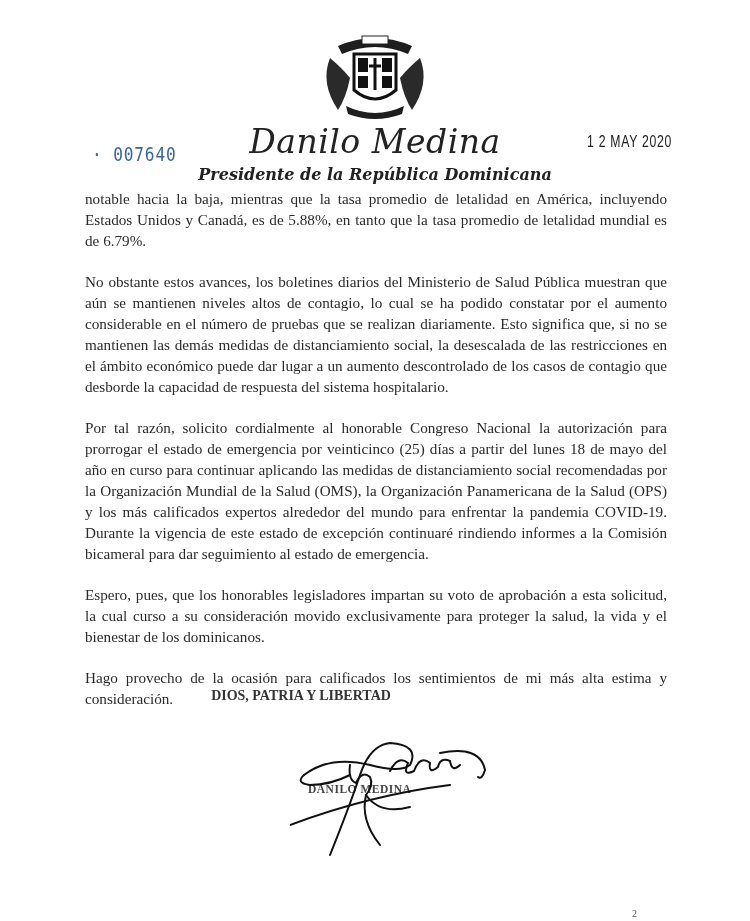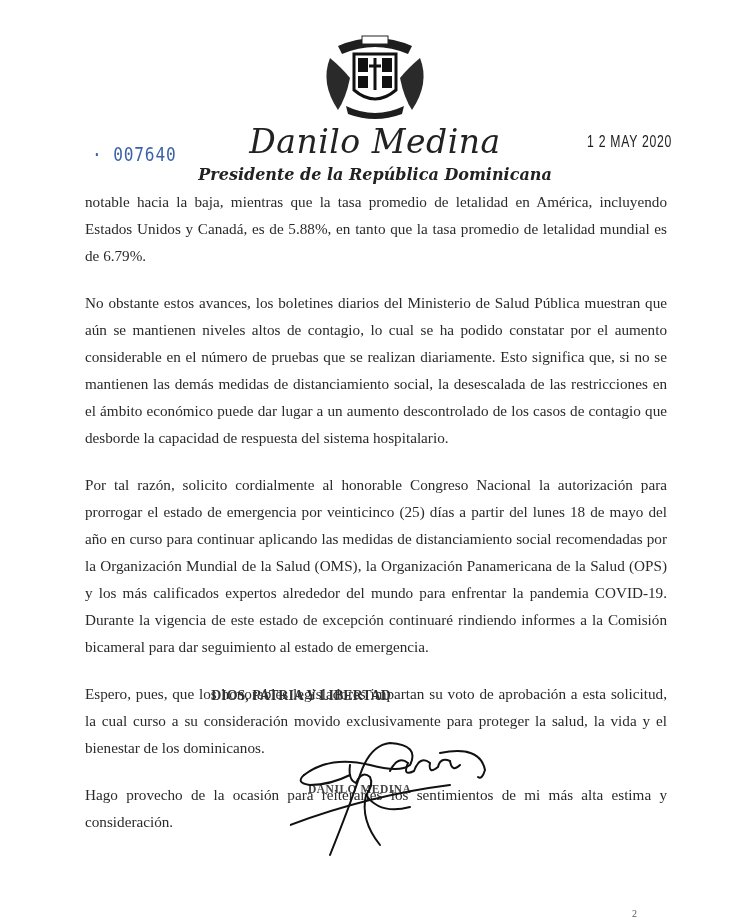--- a/index.html
+++ b/index.html
@@ -7,21 +7,21 @@
          font-family:"Liberation Serif", "DejaVu Serif", serif; color:#2a2a2a; }
   .seal { position:absolute; left:316px; top:28px; width:118px; height:92px; }
   .stamp-num { position:absolute; left:92px; top:143px; font-family:"DejaVu Sans Mono","Liberation Mono",monospace;
                font-size:19px; letter-spacing:1px; color:#3a62a8; transform:scaleX(0.85); transform-origin:left; }
   .stamp-date { position:absolute; left:587px; top:132px; font-family:"Liberation Sans","DejaVu Sans",sans-serif;
                 font-size:17px; color:#222; letter-spacing:1px; transform:scaleX(0.72); transform-origin:left; }
   .hdr-name { position:absolute; left:0; width:750px; top:122px; text-align:center;
               font-family:"DejaVu Serif", serif; font-style:italic; font-size:33px; color:#222; letter-spacing:0.5px; }
   .hdr-title { position:absolute; left:0; width:750px; top:165px; text-align:center;
                font-family:"DejaVu Serif", serif; font-style:italic; font-weight:bold; font-size:16px; color:#222; }
-  .body { position:absolute; left:85px; width:582px; top:188px; font-size:15.2px; line-height:27px; text-align:justify; }
+  .body { position:absolute; left:85px; width:582px; top:188px; font-size:15.2px; line-height:21px; text-align:justify; }
   .body p { margin:0 0 20px 0; }
   .body p.first { margin-bottom:20px; }
   .motto { position:absolute; left:0; width:602px; top:688px; text-align:center; font-weight:bold; font-size:14px; color:#333; }
   .sig { position:absolute; left:290px; top:725px; width:200px; height:140px; }
   .signame { position:absolute; left:308px; top:783px; font-weight:bold; font-size:11.5px; color:#444; letter-spacing:0.5px; }
   .pageno { position:absolute; left:632px; top:908px; font-size:10px; color:#555; }
 </style>
 </head>
 <body>
 
@@ -45,21 +45,21 @@
   <div class="stamp-date">1 2 MAY 2020</div>
 
   <div class="hdr-name">Danilo Medina</div>
   <div class="hdr-title">Presidente de la República Dominicana</div>
 
   <div class="body">
     <p class="first">notable hacia la baja, mientras que la tasa promedio de letalidad en América, incluyendo Estados Unidos y Canadá, es de 5.88%, en tanto que la tasa promedio de letalidad mundial es de 6.79%.</p>
     <p>No obstante estos avances, los boletines diarios del Ministerio de Salud Pública muestran que aún se mantienen niveles altos de contagio, lo cual se ha podido constatar por el aumento considerable en el número de pruebas que se realizan diariamente. Esto significa que, si no se mantienen las demás medidas de distanciamiento social, la desescalada de las restricciones en el ámbito económico puede dar lugar a un aumento descontrolado de los casos de contagio que desborde la capacidad de respuesta del sistema hospitalario.</p>
     <p>Por tal razón, solicito cordialmente al honorable Congreso Nacional la autorización para prorrogar el estado de emergencia por veinticinco (25) días a partir del lunes 18 de mayo del año en curso para continuar aplicando las medidas de distanciamiento social recomendadas por la Organización Mundial de la Salud (OMS), la Organización Panamericana de la Salud (OPS) y los más calificados expertos alrededor del mundo para enfrentar la pandemia COVID-19. Durante la vigencia de este estado de excepción continuaré rindiendo informes a la Comisión bicameral para dar seguimiento al estado de emergencia.</p>
     <p>Espero, pues, que los honorables legisladores impartan su voto de aprobación a esta solicitud, la cual curso a su consideración movido exclusivamente para proteger la salud, la vida y el bienestar de los dominicanos.</p>
-    <p>Hago provecho de la ocasión para reiterarles los sentimientos de mi más alta estima y consideración.</p>
+    <p>Hago provecho de la ocasión para calificados los sentimientos de mi más alta estima y consideración.</p>
   </div>
 
   <div class="motto">DIOS, PATRIA Y LIBERTAD</div>
 
   <div class="signame">DANILO MEDINA</div>
 
   <svg class="sig" viewBox="0 0 200 140">
     <g fill="none" stroke="#111" stroke-width="2" stroke-linecap="round">
       <path d="M0 100 Q80 70 160 60"></path>
       <path d="M14 50 Q40 30 80 40 Q110 48 120 40 Q130 20 100 18 Q80 20 70 50 Q60 80 40 130"></path>

